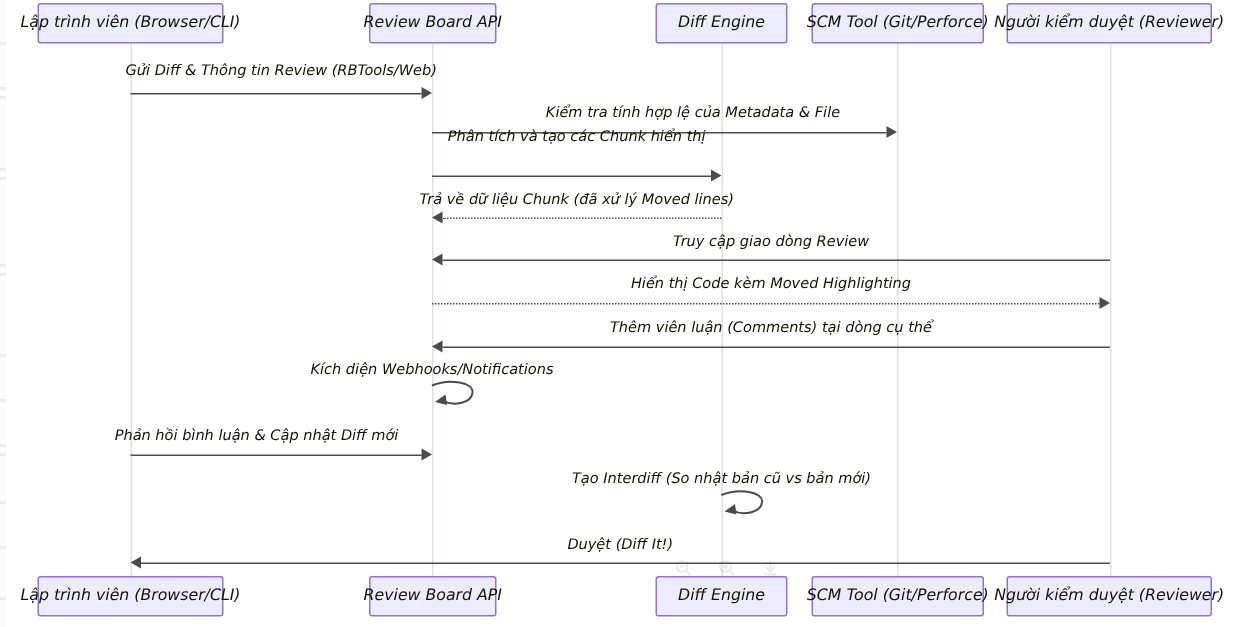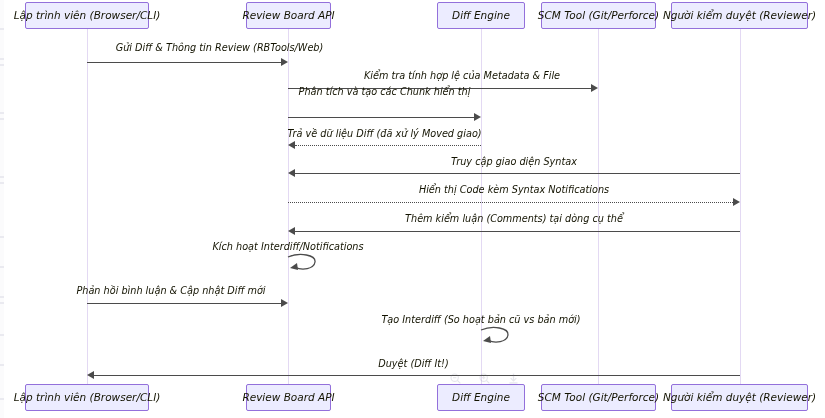--- a/index.html
+++ b/index.html
@@ -91,55 +91,55 @@
         <span>Diff Engine</span>
       </div>
       <div class="pbox" style="left: 541px; top: 384px; width: 115px; height: 27px;">
         <span>SCM Tool (Git/Perforce)</span>
       </div>
       <div class="pbox" style="left: 671px; top: 384px; width: 137px; height: 27px;">
         <span>Người kiểm duyệt (Reviewer)</span>
       </div>
     </div>
   <div id="messages">
-      <div class="msglabel" style="left: 187.5px; top: 42px; margin-left: 32px;">Gửi Diff &amp; Thông tin Review (RBTools/Web)</div>
+      <div class="msglabel" style="left: 187.5px; top: 42px;">Gửi Diff &amp; Thông tin Review (RBTools/Web)</div>
       <div class="arrow-line" style="left: 87px; width: 194px; top: 62px;"></div>
       <div class="ahead right" style="top: 58px; left: 281px;"></div>
       <div class="msglabel" style="left: 462px; top: 70px;">Kiểm tra tính hợp lệ của Metadata &amp; File</div>
       <div class="arrow-line" style="left: 288px; width: 303px; top: 88px;"></div>
       <div class="ahead right" style="top: 84px; left: 591px;"></div>
       <div class="msglabel" style="left: 384.5px; top: 86px;">Phân tích và tạo các Chunk hiển thị</div>
       <div class="arrow-line" style="left: 288px; width: 186px; top: 117px;"></div>
       <div class="ahead right" style="top: 113px; left: 474px;"></div>
-      <div class="msglabel" style="left: 384.5px; top: 128px;">Trả về dữ liệu Diff (đã xử lý Moved giao)</div>
+      <div class="msglabel" style="left: 384.5px; top: 128px;">Trả về dữ liệu Chunk (đã xử lý Moved lines)</div>
       <div class="arrow-line dotted" style="left: 295px; width: 186px; top: 145px;"></div>
       <div class="ahead left" style="top: 141px; left: 288px;"></div>
-      <div class="msglabel" style="left: 514px; top: 156px;">Truy cập giao diện Syntax</div>
+      <div class="msglabel" style="left: 514px; top: 156px;">Truy cập giao dòng Review</div>
       <div class="arrow-line" style="left: 295px; width: 445px; top: 173px;"></div>
       <div class="ahead left" style="top: 169px; left: 288px;"></div>
-      <div class="msglabel" style="left: 514px; top: 184px;">Hiển thị Code kèm Syntax Notifications</div>
+      <div class="msglabel" style="left: 514px; top: 184px;">Hiển thị Code kèm Moved Highlighting</div>
       <div class="arrow-line dotted" style="left: 288px; width: 445px; top: 202px;"></div>
       <div class="ahead right" style="top: 198px; left: 733px;"></div>
-      <div class="msglabel" style="left: 514px; top: 213px;">Thêm kiểm luận (Comments) tại dòng cụ thể</div>
+      <div class="msglabel" style="left: 514px; top: 213px;">Thêm viên luận (Comments) tại dòng cụ thể</div>
       <div class="arrow-line" style="left: 295px; width: 445px; top: 231px;"></div>
       <div class="ahead left" style="top: 227px; left: 288px;"></div>
       <div class="msglabel" style="left: 171px; top: 285px;">Phản hồi bình luận &amp; Cập nhật Diff mới</div>
       <div class="arrow-line" style="left: 87px; width: 194px; top: 303px;"></div>
       <div class="ahead right" style="top: 299px; left: 281px;"></div>
       <div class="msglabel" style="left: 413.5px; top: 358px;">Duyệt (Diff It!)</div>
       <div class="arrow-line" style="left: 94px; width: 646px; top: 375px;"></div>
       <div class="ahead left" style="top: 371px; left: 87px;"></div>
-      <div class="msglabel" style="left: 288px; top: 241px;">Kích hoạt Interdiff/Notifications</div>
+      <div class="msglabel" style="left: 288px; top: 241px;">Kích diện Webhooks/Notifications</div>
       <div class="loop" style="left: 286px; top: 254px;">
         <svg width="34" height="20" viewBox="0 0 34 20">
           <path d="M2 3 C 14 -2, 30 1, 29 8 C 28 15, 16 17, 9 13" fill="none" stroke="#4b4b4b" stroke-width="1.3"></path>
           <polygon points="11,9 4,14 12,16" fill="#4b4b4b"></polygon>
         </svg>
       </div>
-      <div class="msglabel" style="left: 481px; top: 314px;">Tạo Interdiff (So hoạt bản cũ vs bản mới)</div>
+      <div class="msglabel" style="left: 481px; top: 314px;">Tạo Interdiff (So nhật bản cũ vs bản mới)</div>
       <div class="loop" style="left: 479px; top: 327px;">
         <svg width="34" height="20" viewBox="0 0 34 20">
           <path d="M2 3 C 14 -2, 30 1, 29 8 C 28 15, 16 17, 9 13" fill="none" stroke="#4b4b4b" stroke-width="1.3"></path>
           <polygon points="11,9 4,14 12,16" fill="#4b4b4b"></polygon>
         </svg>
       </div>
     </div>
 
   <div class="toolbar" id="toolbar" style="left: 449px; top: 372px;">
     <span>

